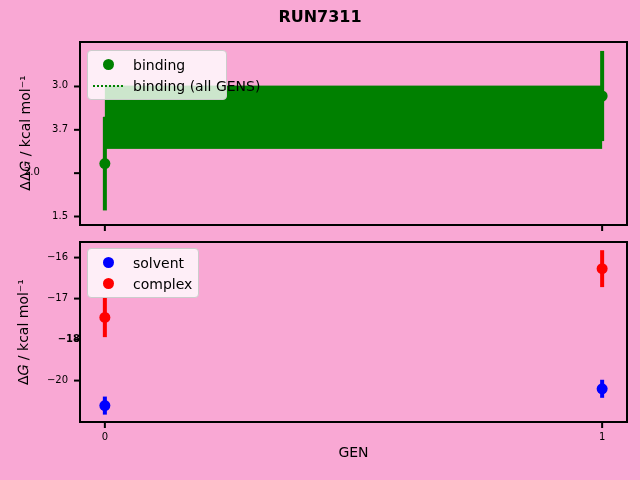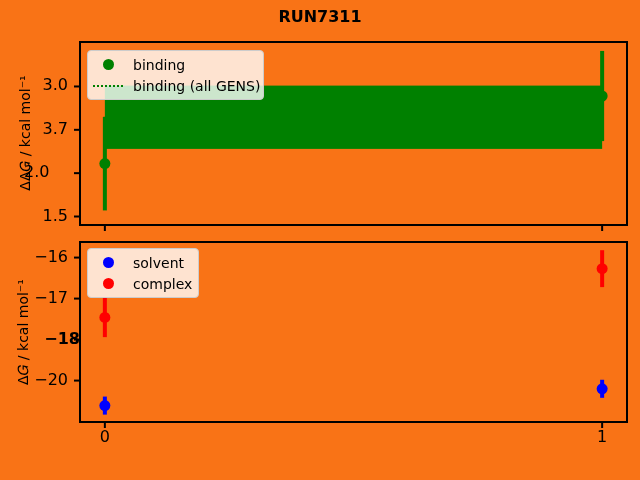--- a/index.html
+++ b/index.html
@@ -1,49 +1,49 @@
 <!DOCTYPE html>
 <html><head>
 <meta charset="utf-8">
 <style>
   html,body{margin:0;padding:0;background:#ffffff;}
   .figure{
     position:relative;
     width:640px;height:480px;
-    background:#f97316;
+    background:#f9a8d4;
     font-family:"DejaVu Sans", sans-serif;
     color:#000;
     overflow:hidden;
   }
   .chart-svg{position:absolute;left:0;top:0;}
   .suptitle{
     position:absolute;left:0;top:7px;width:640px;
     text-align:center;font-size:16px;font-weight:bold;
   }
   .ylabel{
     position:absolute;width:220px;height:20px;
     text-align:center;font-size:14px;
     transform:rotate(-90deg);
   }
   .ylabel-top{left:-83px;top:123px;}
   .ylabel-bottom{left:-85px;top:322px;}
   .xlabel{
     position:absolute;left:80px;top:444px;width:547px;
     text-align:center;font-size:14px;
   }
-  .ticklabel{position:absolute;font-size:16px;line-height:16px;color:#000;}
+  .ticklabel{position:absolute;font-size:10px;line-height:16px;color:#000;}
   .legend{
     position:absolute;
     background:rgba(255,255,255,0.8);
     border:1px solid #cccccc;
     border-radius:4px;
     padding:3px 6px 3px 5px;
     box-sizing:border-box;
   }
-  .legend-top{left:87px;top:50px;width:177px;}
+  .legend-top{left:87px;top:50px;width:140px;}
   .legend-bottom{left:87px;top:248px;width:112px;}
   .legend-row{height:21px;display:flex;align-items:center;}
   .legend-handle{width:30px;margin-right:10px;display:flex;justify-content:center;align-items:center;flex:0 0 30px;}
   .legend-dot{width:11px;height:11px;border-radius:50%;}
   .legend-dotted-line{width:30px;height:0;border-top:2px dotted #008000;}
   .legend-label{font-size:14px;white-space:nowrap;}
 </style>
 </head>
 <body>
 
@@ -79,20 +79,21 @@
       <line x1="104.86363636363636" y1="422" x2="104.86363636363636" y2="428" stroke="#000000" stroke-width="2"></line>
       <line x1="602.1363636363636" y1="422" x2="602.1363636363636" y2="428" stroke="#000000" stroke-width="2"></line>
     </svg>
 
   <div class="suptitle">RUN7311</div>
 
   <div class="ylabel ylabel-top">ΔΔ𝐺 / kcal mol⁻¹</div>
 
   <div class="ylabel ylabel-bottom">Δ𝐺 / kcal mol⁻¹</div>
 
+  <div class="xlabel">GEN</div>
 
   <div class="legend legend-top">
     <div class="legend-row">
       <span class="legend-handle">
         <span class="legend-dot" style="background-color: rgb(0, 128, 0);"></span>
       </span>
       <span class="legend-label">binding</span>
     </div>
     <div class="legend-row">
       <span class="legend-handle">

